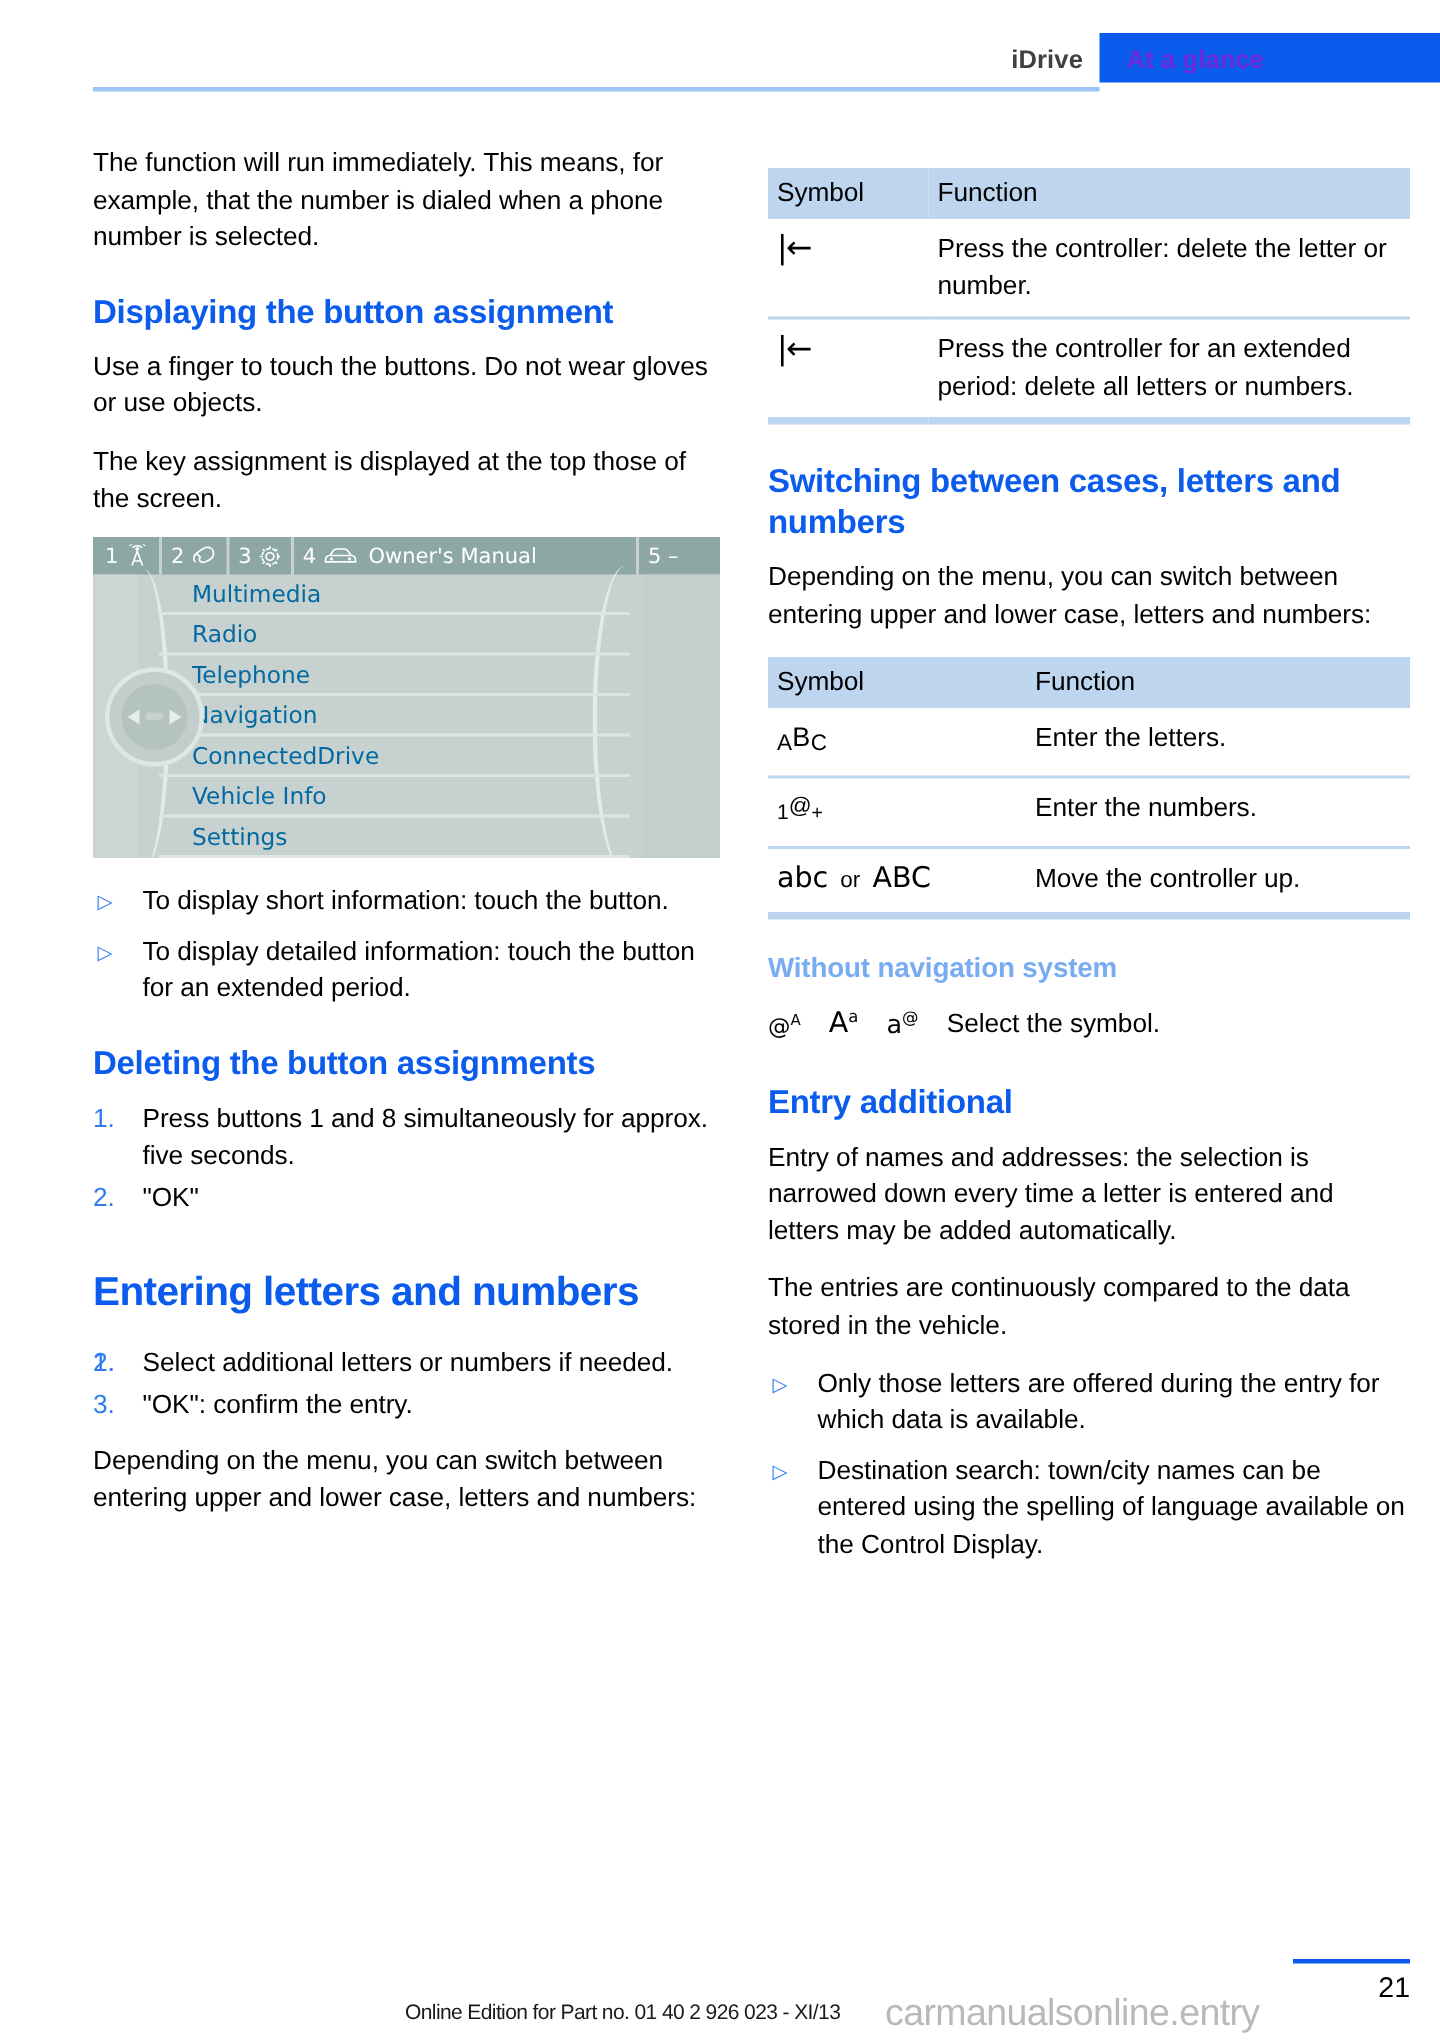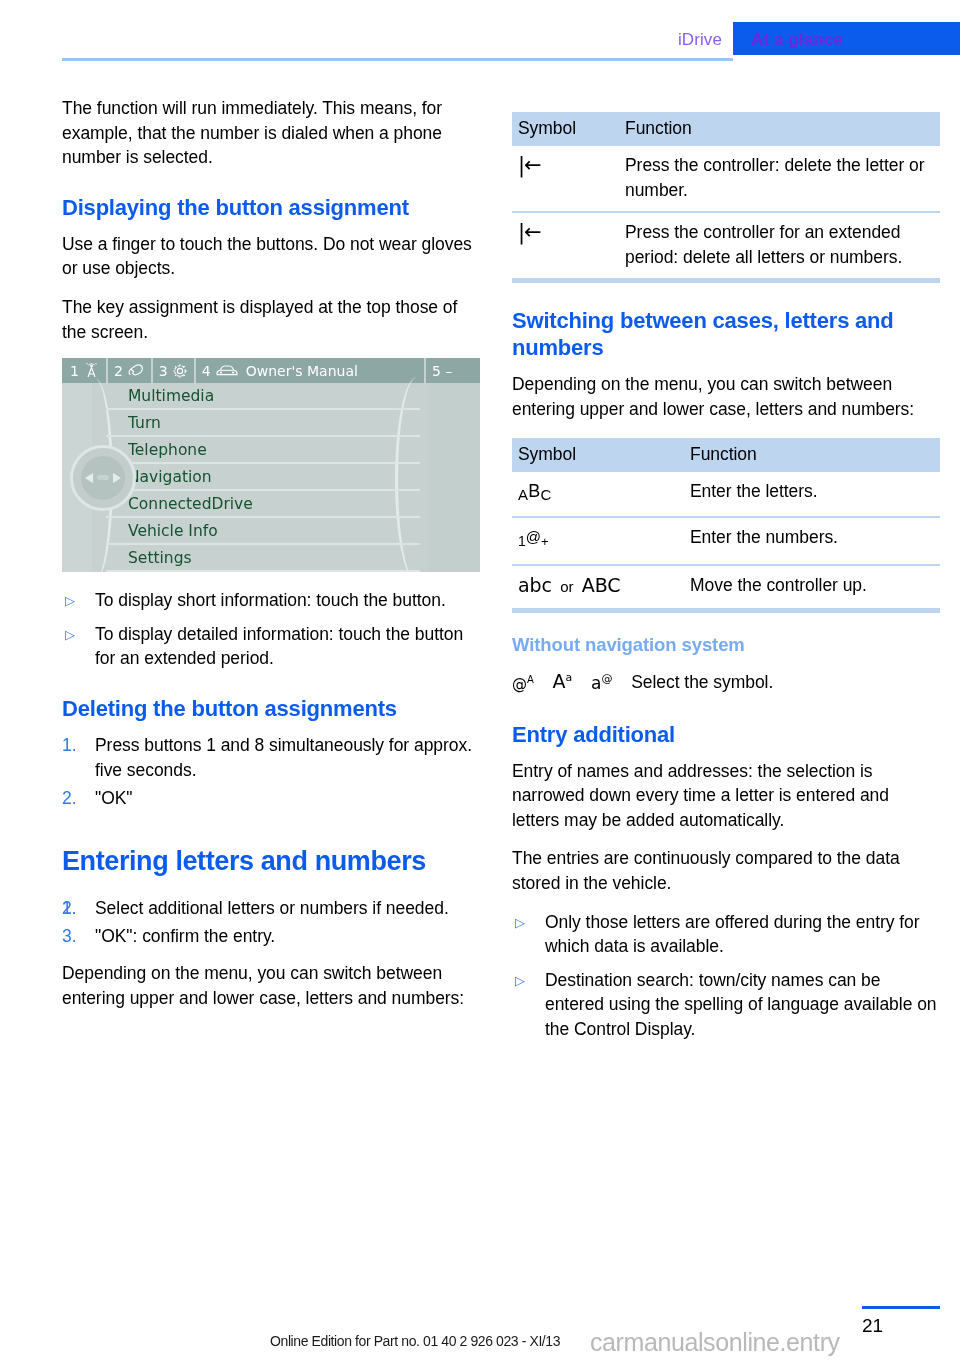--- a/index.html
+++ b/index.html
@@ -31,22 +31,22 @@
     height: 33px;
     background: #0b5ced;
   }
   .header-chapter {
     position: absolute;
     top: 30px;
     left: 612px;
     width: 110px;
     text-align: right;
     font-size: 17px;
-    font-weight: normal;
-    color: #8b5cf6;
+    font-weight: bold;
+    color: #404040;
     letter-spacing: 0.1px;
   }
   .header-section {
     position: absolute;
     top: 30px;
     left: 751px;
     font-size: 17px;
     font-weight: bold;
     color: #6d28d9;
     letter-spacing: 0.1px;
@@ -266,21 +266,21 @@
   }
   .idrive-list {
     position: absolute;
     top: 0;
     left: 44px;
     right: 60px;
   }
   .idrive-row {
     height: 27px;
     line-height: 27px;
-    color: #14532d;
+    color: #0369a1;
     font-size: 15.5px;
     padding-left: 22px;
     border-bottom: 2px solid #dde5e3;
     box-sizing: border-box;
   }
   .idrive-arc {
     position: absolute;
     top: -4px;
     left: 22px;
     width: 26px;
@@ -357,21 +357,21 @@
     top: 1306px;
     width: 78px;
     height: 3px;
     background: #0b5ced;
   }
   .page-num {
     position: absolute;
     left: 862px;
     top: 1315px;
     width: 78px;
-    text-align: left;
+    text-align: right;
     font-size: 19px;
     color: #000;
   }
   .online-edition {
     position: absolute;
     left: 270px;
     top: 1333px;
     font-size: 14px;
     color: #1a1a1a;
     font-family: "Liberation Sans", sans-serif;
@@ -456,21 +456,21 @@
     </div>
 
     <div class="idrive-body">
       <div class="idrive-left-panel"></div>
       <div class="idrive-right-panel"></div>
       <div class="idrive-arc"></div>
       <div class="idrive-arc2"></div>
 
       <div class="idrive-list">
         <div class="idrive-row">Multimedia</div>
-        <div class="idrive-row">Turn</div>
+        <div class="idrive-row">Radio</div>
         <div class="idrive-row">Telephone</div>
         <div class="idrive-row">Navigation</div>
         <div class="idrive-row">ConnectedDrive</div>
         <div class="idrive-row">Vehicle Info</div>
         <div class="idrive-row">Settings</div>
       </div>
 
       <div class="ctrl-outer">
         <div class="ctrl-inner">
           <span class="ctrl-arrow l"></span>

